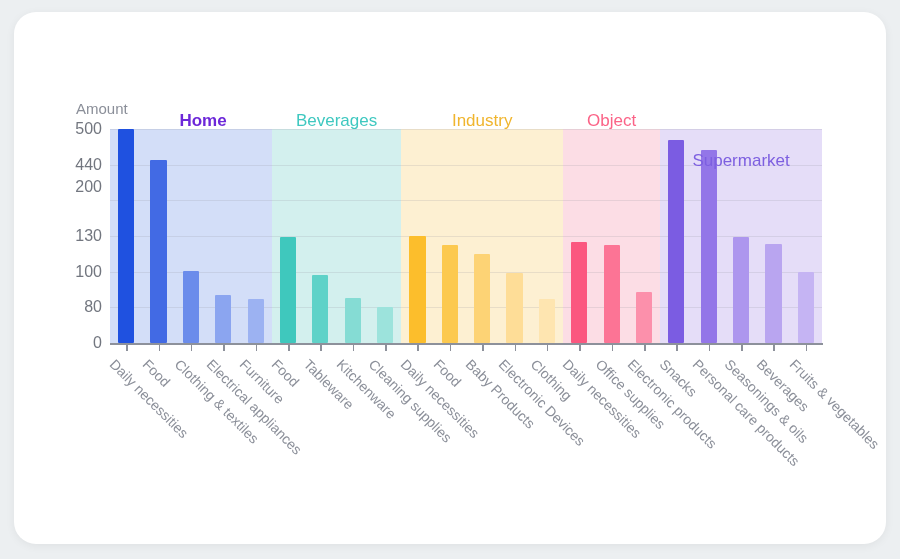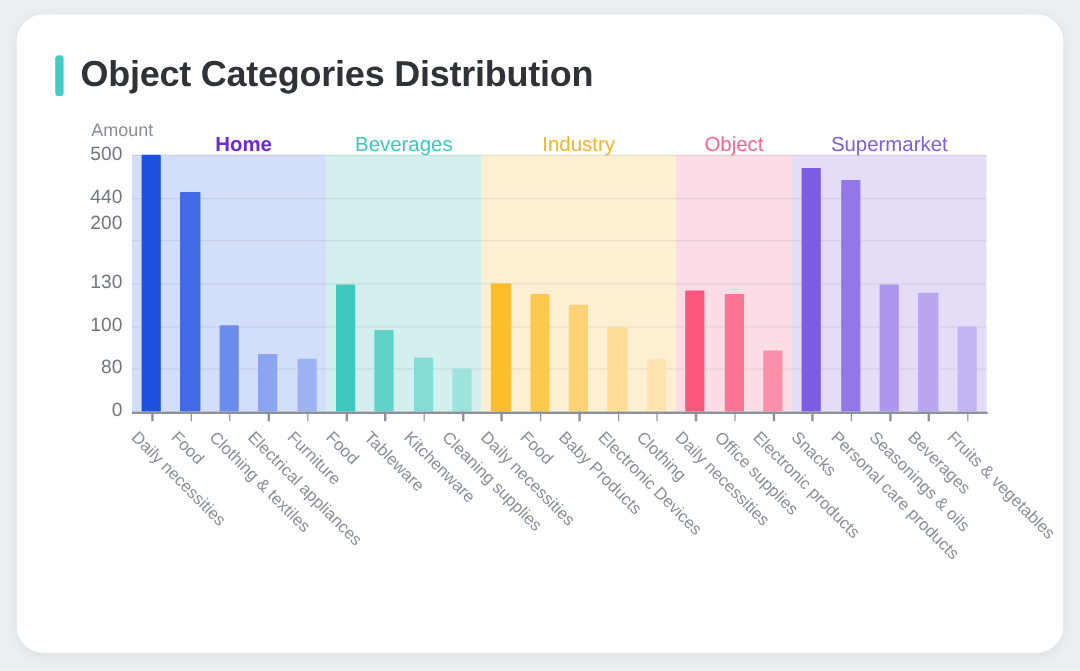--- a/index.html
+++ b/index.html
@@ -131,24 +131,20 @@
     white-space: nowrap;
     transform-origin: left top;
     transform: rotate(45deg);
   }
 </style>
 </head>
 <body>
 
 <div class="card">
 
-  <div class="title-row">
-    <div class="title-accent"></div>
-    <div class="title-text">Object Categories Distribution</div>
-  </div>
 
   <div class="chart">
 
     <div class="axis-title" style="left:62px; top:88px;">Amount</div>
 
     <div class="ytick-wrap" id="yticks">
         <div class="ytick" style="top: 214px;">0</div>
         <div class="ytick" style="top: 178.333px;">80</div>
         <div class="ytick" style="top: 142.667px;">100</div>
         <div class="ytick" style="top: 107px;">130</div>
@@ -194,21 +190,21 @@
         <div class="bar" title="Fruits &amp; vegetables: 100" style="left: 687.727px; width: 16.1818px; height: 71.3333px; background: rgb(197, 180, 243);"></div>
       </div>
 
     <div class="xaxis-line"></div>
 
     <div id="glabels">
         <div class="group-label" style="left: 189px; color: #6d28d9; font-weight: bold;">Home</div>
         <div class="group-label" style="left: 322.545px; color: rgb(63, 200, 192);">Beverages</div>
         <div class="group-label" style="left: 468.182px; color: rgb(240, 181, 46);">Industry</div>
         <div class="group-label" style="left: 597.636px; color: rgb(251, 99, 135);">Object</div>
-        <div class="group-label" style="left: 727.091px; color: rgb(125, 95, 224);">Supermarket</div>
+        <div class="group-label" style="left: 727.091px; color: rgb(125, 95, 224); margin-top: 40px;">Supermarket</div>
       </div>
     <div id="xticks">
         <div class="xtick" style="left: 112.182px;"></div>
         <div class="xtick" style="left: 144.545px;"></div>
         <div class="xtick" style="left: 176.909px;"></div>
         <div class="xtick" style="left: 209.273px;"></div>
         <div class="xtick" style="left: 241.636px;"></div>
         <div class="xtick" style="left: 274px;"></div>
         <div class="xtick" style="left: 306.364px;"></div>
         <div class="xtick" style="left: 338.727px;"></div>

